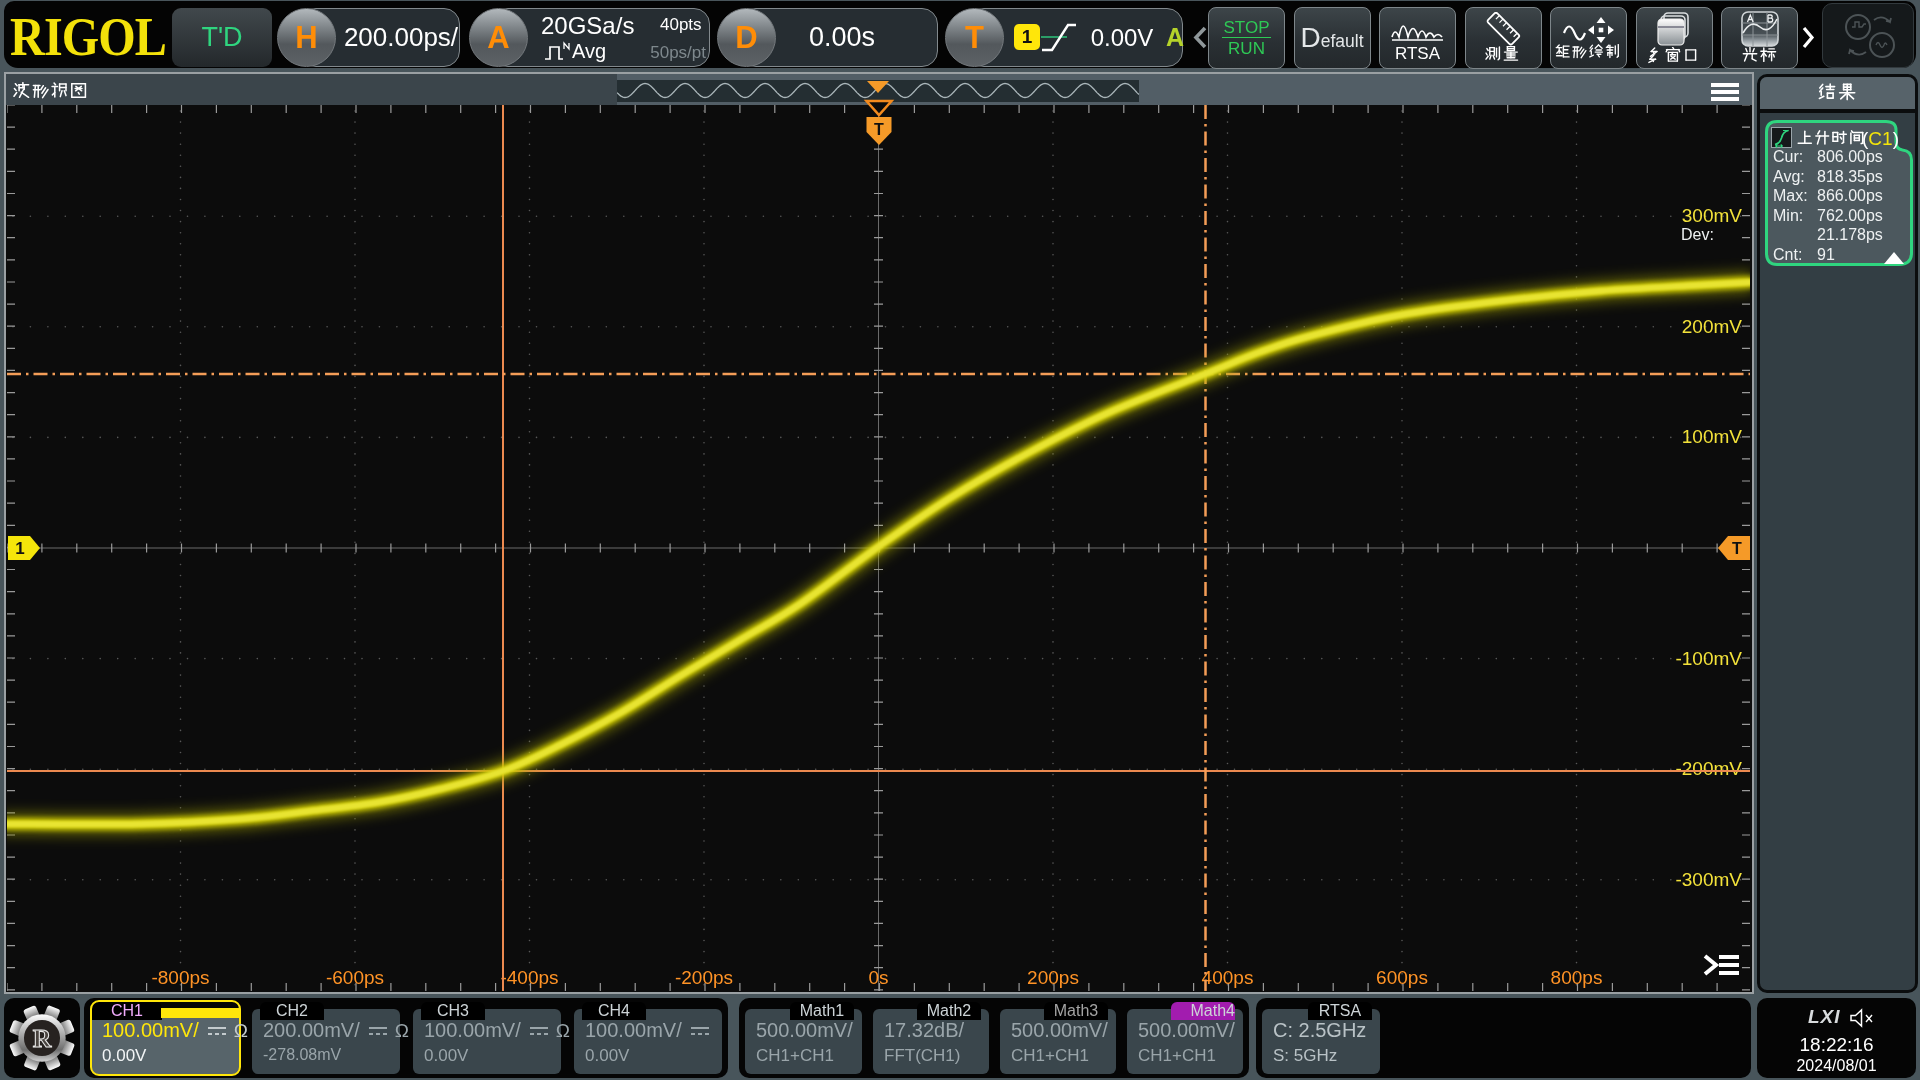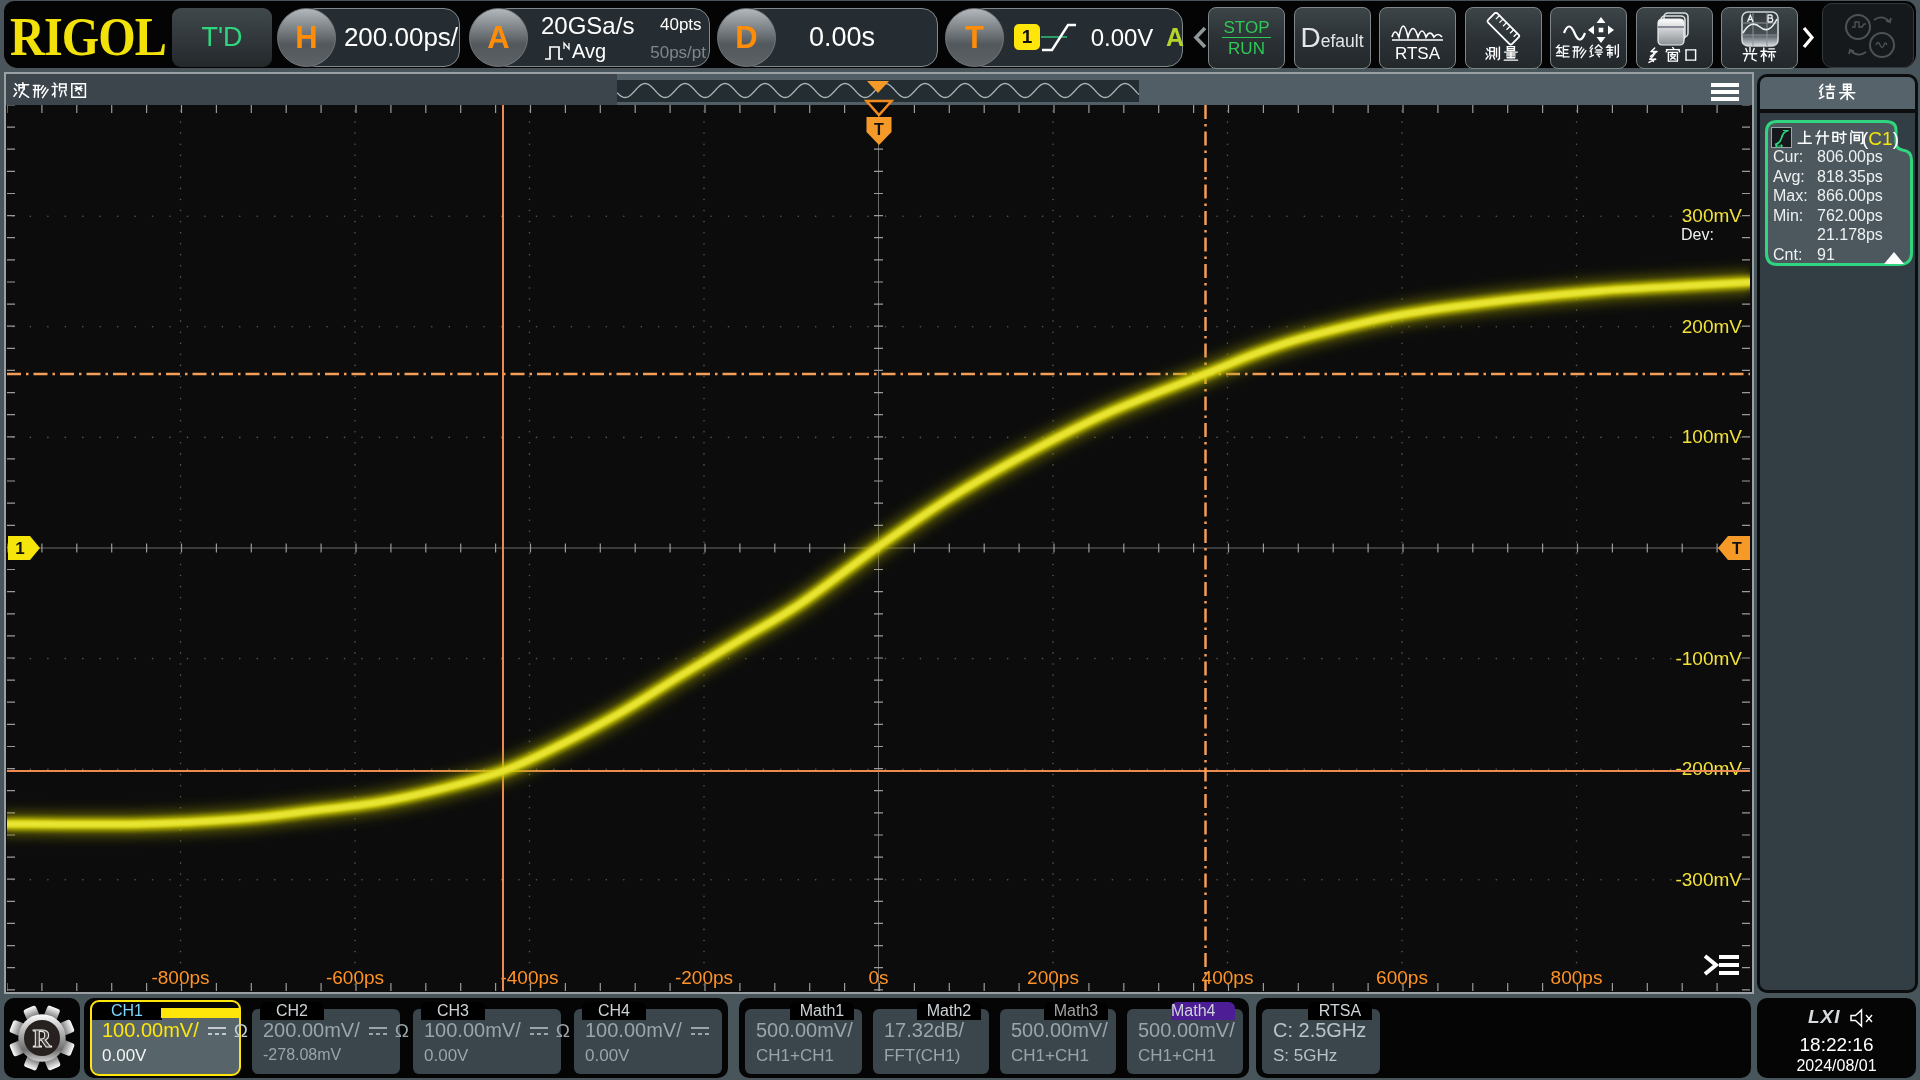--- a/index.html
+++ b/index.html
@@ -439,21 +439,21 @@
       <rect x="26.5" y="1" width="13" height="15" rx="2.5" transform="rotate(202 33 33)"></rect>
       <rect x="26.5" y="1" width="13" height="15" rx="2.5" transform="rotate(247 33 33)"></rect>
       <rect x="26.5" y="1" width="13" height="15" rx="2.5" transform="rotate(292 33 33)"></rect>
       <rect x="26.5" y="1" width="13" height="15" rx="2.5" transform="rotate(337 33 33)"></rect>
     </g>
     <circle cx="33" cy="33" r="23" fill="url(#gg)"></circle>
     <circle cx="33" cy="33" r="17.5" fill="#272220"></circle>
     <text x="33" y="42" text-anchor="middle" font-size="25px" font-weight="bold" font-family="Liberation Serif,serif" fill="#4a4440" stroke="#e8e8e8" stroke-width="1">R</text>
   </svg>
 <div class="abs" style="left:91px;top:1009px;width:149px;height:65px;background:#57646a;border-radius:6px"></div>
-<div class="abs" style="left:92px;top:1002px;width:70px;height:18px;background:#000;border-radius:6px 6px 0 0;font-size:16px;color:#7dd3fc;text-align:center;line-height:18px">CH1</div>
+<div class="abs" style="left:92px;top:1002px;width:70px;height:18px;background:#000;border-radius:6px 6px 0 0;font-size:16px;color:#f0abfc;text-align:center;line-height:18px">CH1</div>
 <div class="abs" style="left:161px;top:1008px;width:78px;height:10px;background:#ffe60a"></div>
 <div class="abs" style="left:90px;top:1000px;width:151px;height:76px;border:2.5px solid #ffe60a;border-radius:9px"></div>
 <div class="abs" style="left:102px;top:1019px;font-size:20px;color:#ffe60a;white-space:nowrap">100.00mV/<svg width="22" height="14" style="vertical-align:-1px;margin-left:7px">
       <path d="M2,4 h18 M2,10 h4 m3,0 h4 m3,0 h4" stroke="#c3cacd" stroke-width="2" fill="none"></path>
     </svg><span style="font-size:19px;margin-left:6px;color:#c3cacd">Ω</span></div>
 <div class="abs" style="left:102px;top:1046px;font-size:17px;color:#f2f5f6;white-space:nowrap">0.00V</div>
 <div class="abs" style="left:252px;top:1009px;width:148px;height:65px;background:#3a464c;border-radius:6px"></div>
 <div class="abs" style="left:260px;top:1002px;width:64px;height:18px;background:#000;border-radius:6px 6px 0 0;font-size:16px;color:#cdd4d7;text-align:center;line-height:18px">CH2</div>
 <div class="abs" style="left:263px;top:1019px;font-size:20px;color:#9aa5aa;white-space:nowrap">200.00mV/<svg width="22" height="14" style="vertical-align:-1px;margin-left:7px">
       <path d="M2,4 h18 M2,10 h4 m3,0 h4 m3,0 h4" stroke="#9aa5aa" stroke-width="2" fill="none"></path>
@@ -477,21 +477,21 @@
 <div class="abs" style="left:756px;top:1046px;font-size:17px;color:#9aa5aa;white-space:nowrap">CH1+CH1</div>
 <div class="abs" style="left:873px;top:1009px;width:116px;height:65px;background:#3a464c;border-radius:6px"></div>
 <div class="abs" style="left:917px;top:1002px;width:64px;height:18px;background:#000;border-radius:6px 6px 0 0;font-size:16px;color:#cdd4d7;text-align:center;line-height:18px">Math2</div>
 <div class="abs" style="left:884px;top:1019px;font-size:20px;color:#9aa5aa;white-space:nowrap">17.32dB/</div>
 <div class="abs" style="left:884px;top:1046px;font-size:17px;color:#9aa5aa;white-space:nowrap">FFT(CH1)</div>
 <div class="abs" style="left:1000px;top:1009px;width:116px;height:65px;background:#3a464c;border-radius:6px"></div>
 <div class="abs" style="left:1044px;top:1002px;width:64px;height:18px;background:#000;border-radius:6px 6px 0 0;font-size:16px;color:#a3a3a3;text-align:center;line-height:18px">Math3</div>
 <div class="abs" style="left:1011px;top:1019px;font-size:20px;color:#9aa5aa;white-space:nowrap">500.00mV/</div>
 <div class="abs" style="left:1011px;top:1046px;font-size:17px;color:#9aa5aa;white-space:nowrap">CH1+CH1</div>
 <div class="abs" style="left:1127px;top:1009px;width:116px;height:65px;background:#3a464c;border-radius:6px"></div>
-<div class="abs" style="left:1171px;top:1002px;width:64px;height:18px;background:#4c1d95;border-radius:6px 6px 0 0;font-size:16px;color:#cdd4d7;text-align:left;line-height:18px">Math4</div>
+<div class="abs" style="left:1171px;top:1002px;width:64px;height:18px;background:#a21caf;border-radius:6px 6px 0 0;font-size:16px;color:#cdd4d7;text-align:right;line-height:18px">Math4</div>
 <div class="abs" style="left:1138px;top:1019px;font-size:20px;color:#9aa5aa;white-space:nowrap">500.00mV/</div>
 <div class="abs" style="left:1138px;top:1046px;font-size:17px;color:#9aa5aa;white-space:nowrap">CH1+CH1</div>
 <div class="abs" style="left:1262px;top:1009px;width:118px;height:65px;background:#3a464c;border-radius:6px"></div>
 <div class="abs" style="left:1308px;top:1002px;width:64px;height:18px;background:#000;border-radius:6px 6px 0 0;font-size:16px;color:#cdd4d7;text-align:center;line-height:18px">RTSA</div>
 <div class="abs" style="left:1273px;top:1019px;font-size:20px;color:#b9c2c6;white-space:nowrap">C: 2.5GHz</div>
 <div class="abs" style="left:1273px;top:1046px;font-size:17px;color:#b9c2c6;white-space:nowrap">S: 5GHz</div>
 <div class="abs" style="left:1808px;top:1006px;font-size:19px;font-weight:bold;font-style:italic;color:#d8dbdd;letter-spacing:1px">LXI</div>
 <svg class="abs" style="left:1849px;top:1008px" width="26" height="20" fill="none" stroke="#fff" stroke-width="1.5">
     <path d="M2,7.5 h4.5 l6,-5.5 v16 l-6,-5.5 h-4.5 z"></path>
     <path d="M17,7 l6,7 m0,-7 l-6,7" stroke-width="1.4"></path>

